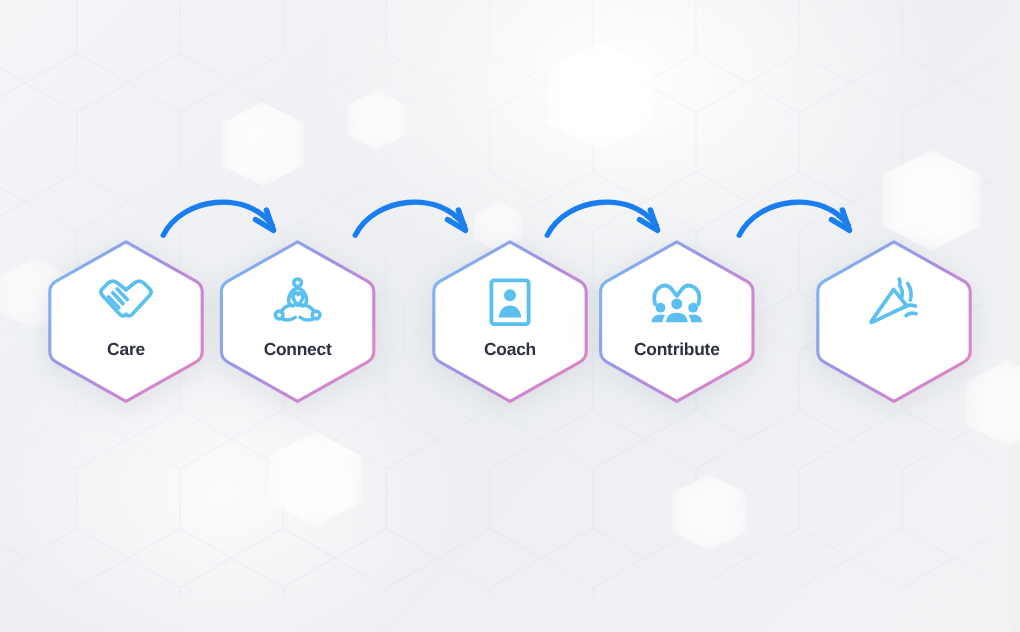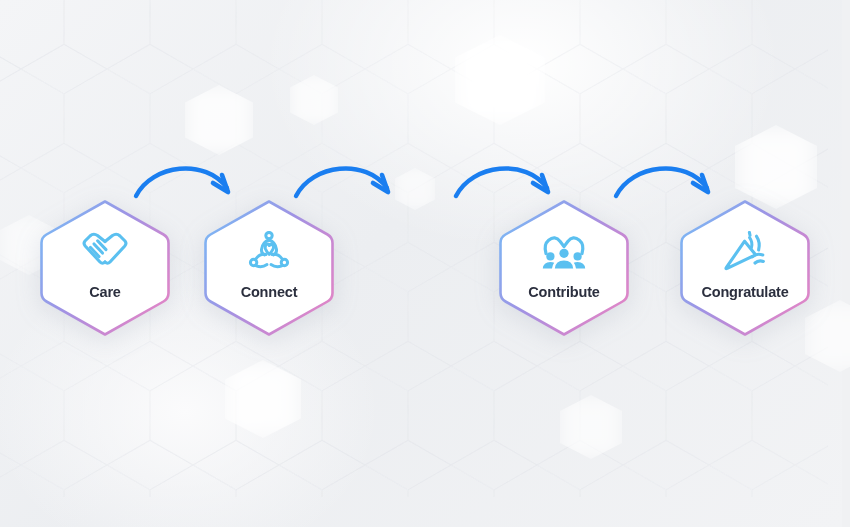--- a/index.html
+++ b/index.html
@@ -145,21 +145,21 @@
           <path d="M23 10.5 L30.5 4.5 Q34.5 1.8 38 5 L43 10 Q45 12.4 42.8 15 L28 31 Q25.5 33.6 23 31"></path>
           <path d="M23 10.5 L15.5 4.5 Q11.5 1.8 8 5 L3 10 Q1 12.4 3.2 15 L18 31 Q20.5 33.6 23 31"></path>
           <path d="M8.5 16.5 L17 25.5"></path>
           <path d="M12 13 L20.5 22"></path>
           <path d="M15.6 9.8 L24 18.6"></path>
         </svg>
       </div>
       <div class="hex-label">Care</div>
     </div>
 
-    <div class="hex-node" style="left:269px">
+    <div class="hex-node" style="left:248px">
       <svg class="hex-shell" width="136" height="142" viewBox="0 0 136 142">
         <defs>
           <linearGradient id="bd2" x1="0" y1="0.15" x2="1" y2="0.9">
             <stop offset="0%" stop-color="#7ab8f5"></stop>
             <stop offset="42%" stop-color="#9f93e4"></stop>
             <stop offset="66%" stop-color="#c489d4"></stop>
             <stop offset="100%" stop-color="#e585c4"></stop>
           </linearGradient>
         </defs>
         <path d="M68 4.5 L126.5 37.5 Q131.5 40.4 131.5 46 L131.5 96 Q131.5 101.6 126.5 104.5 L68 137.5 L9.5 104.5 Q4.5 101.6 4.5 96 L4.5 46 Q4.5 40.4 9.5 37.5 Z" fill="#ffffff" stroke="url(#bd2)" stroke-width="2.6" stroke-linejoin="round"></path>
@@ -174,20 +174,41 @@
           <path d="M9.3 34.8 Q15 37 20 33.5"></path>
           <circle cx="37.4" cy="31.5" r="3.2"></circle>
           <path d="M35.2 28 Q31.5 22.5 25 23.5"></path>
           <path d="M34.7 34.8 Q29 37 24 33.5"></path>
           <path d="M18.5 18 Q17.2 14.4 20.3 13.2 Q22 12.6 22.4 14.6 Q23.2 12.8 25 13.6 Q27.6 14.9 26 18.2 Q24.3 21.6 22.2 23.4 Q19.9 21.4 18.5 18 Z"></path>
         </svg>
       </div>
       <div class="hex-label">Connect</div>
     </div>
 
+    <div class="hex-node" style="left:425px">
+      <svg class="hex-shell" width="136" height="142" viewBox="0 0 136 142">
+        <defs>
+          <linearGradient id="bd3" x1="0" y1="0.15" x2="1" y2="0.9">
+            <stop offset="0%" stop-color="#7ab8f5"></stop>
+            <stop offset="42%" stop-color="#9f93e4"></stop>
+            <stop offset="66%" stop-color="#c489d4"></stop>
+            <stop offset="100%" stop-color="#e585c4"></stop>
+          </linearGradient>
+        </defs>
+        <path d="M68 4.5 L126.5 37.5 Q131.5 40.4 131.5 46 L131.5 96 Q131.5 101.6 126.5 104.5 L68 137.5 L9.5 104.5 Q4.5 101.6 4.5 96 L4.5 46 Q4.5 40.4 9.5 37.5 Z" fill="#ffffff" stroke="url(#bd3)" stroke-width="2.6" stroke-linejoin="round"></path>
+      </svg>
+      <div class="hex-icon">
+        <svg width="38" height="42" viewBox="0 0 38 42" fill="none" stroke="#5bc0f0" stroke-width="3.2" stroke-linejoin="round">
+          <rect x="3.5" y="2.6" width="31" height="36.5" rx="2.4"></rect>
+          <circle cx="19" cy="15" r="5" fill="#5bc0f0" stroke="none"></circle>
+          <path d="M9.5 33.5 Q11 23.5 19 23.5 Q27 23.5 28.5 33.5 Z" fill="#5bc0f0" stroke="none"></path>
+        </svg>
+      </div>
+      <div class="hex-label">Coach</div>
+    </div>
 
     <div class="hex-node" style="left:564px">
       <svg class="hex-shell" width="136" height="142" viewBox="0 0 136 142">
         <defs>
           <linearGradient id="bd4" x1="0" y1="0.15" x2="1" y2="0.9">
             <stop offset="0%" stop-color="#7ab8f5"></stop>
             <stop offset="42%" stop-color="#9f93e4"></stop>
             <stop offset="66%" stop-color="#c489d4"></stop>
             <stop offset="100%" stop-color="#e585c4"></stop>
           </linearGradient>
@@ -223,17 +244,16 @@
       <div class="hex-icon">
         <svg width="46" height="42" viewBox="0 0 46 42" fill="none" stroke="#5bc0f0" stroke-width="3.1" stroke-linecap="round" stroke-linejoin="round">
           <path d="M22.6 10.2 L4.4 36.4 Q3.2 38.2 5.2 37.4 L33.6 23.8 Z"></path>
           <path d="M27.6 6.6 Q31 11.4 29.4 16.6"></path>
           <path d="M34.4 5.2 Q38.6 11.6 36.6 19"></path>
           <path d="M30.2 25.8 Q34.6 22 40.8 24"></path>
           <path d="M33 32 Q36.4 28.8 41.4 30.4"></path>
           <path d="M27.4 1.4 L28 4.3"></path>
         </svg>
       </div>
-      <div class="hex-label">Congratulate</div>
     </div>
 
   </div>
 </div>
 
 </body></html>

